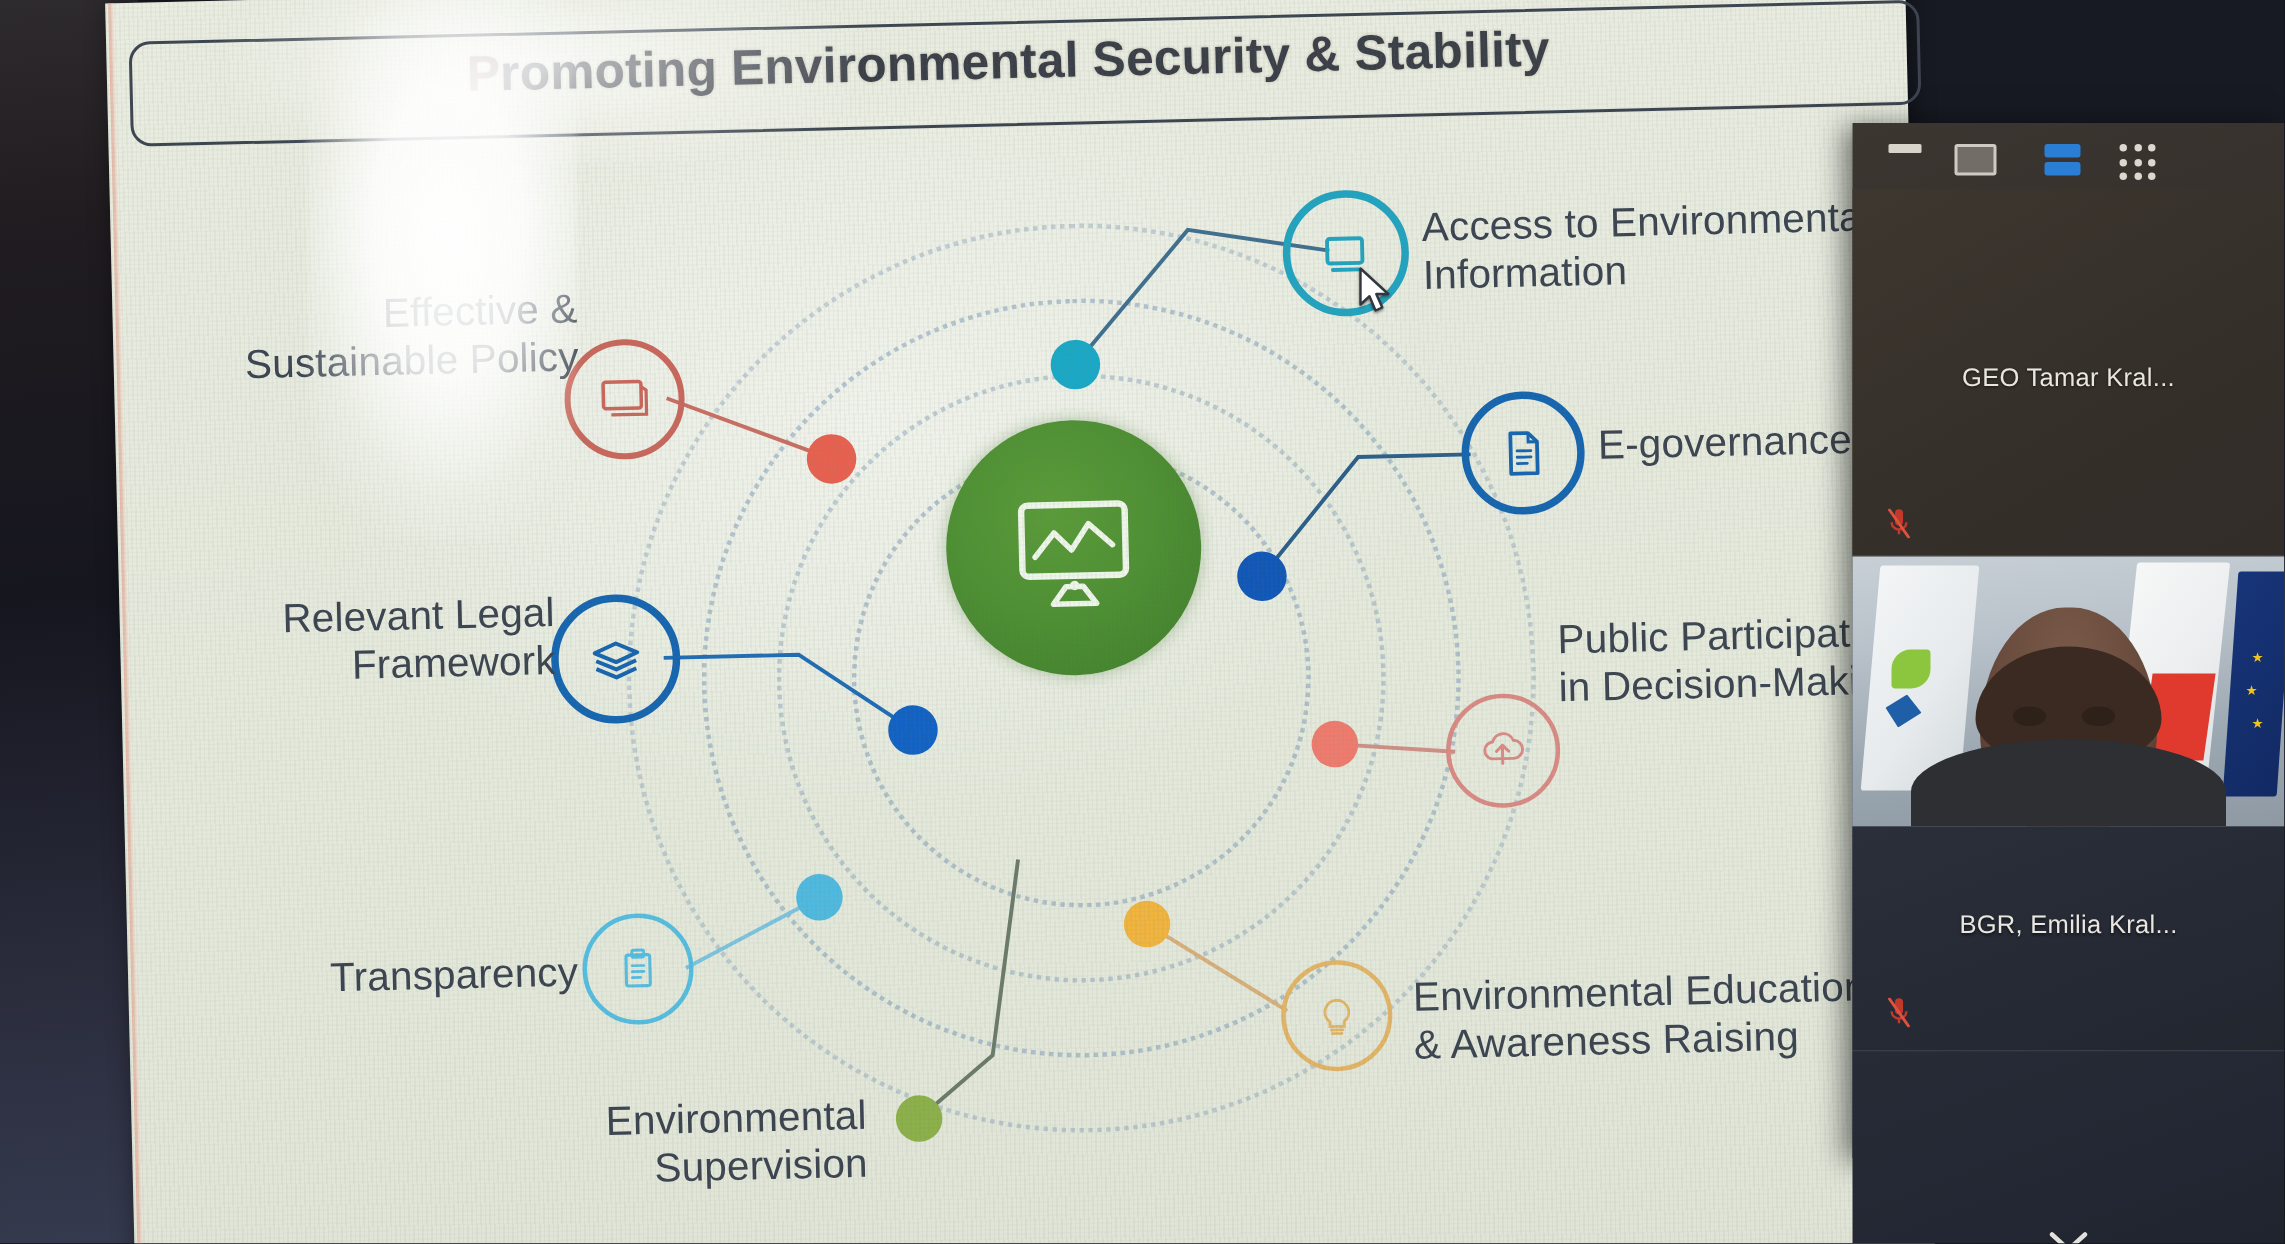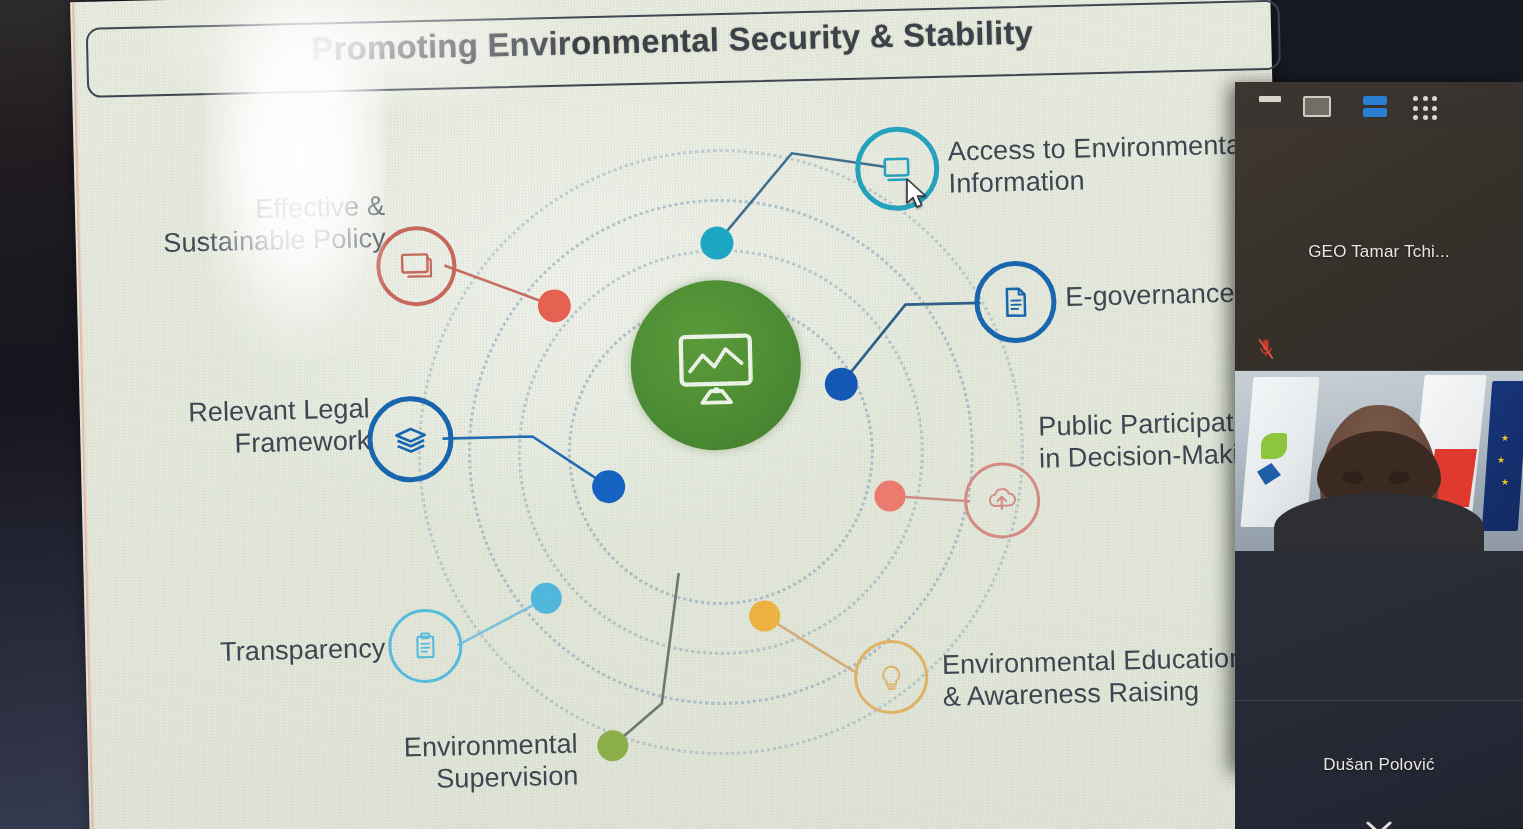--- a/index.html
+++ b/index.html
@@ -344,21 +344,21 @@
         <span></span>
           <span></span>
           <span></span>
         <span></span>
           <span></span>
           <span></span>
       </div>
     </div>
 
     <div class="tile tile1">
-      <div class="tile-name" style="top:116px;">GEO Tamar Tchi...</div>
+      <div class="tile-name" style="top:116px;">GEO Tamar Kral...</div>
       <svg class="mic-mute" style="left:22px;bottom:12px;" viewBox="0 0 20 22">
         <path d="M7 3.5 a3 3 0 0 1 6 0 v6 a3 3 0 0 1 -6 0 z" fill="#c0392b"></path>
         <path d="M4.5 10 a5.5 5.5 0 0 0 11 0" fill="none" stroke="#c0392b" stroke-width="1.8"></path>
         <path d="M10 15.5 v3.5" stroke="#c0392b" stroke-width="1.8"></path>
         <path d="M3 1 L17 21" stroke="#e0503d" stroke-width="2.2" stroke-linecap="round"></path>
       </svg>
     </div>
     <div class="tile-sep" style="top:288px;"></div>
 
     <div class="tile tile2">
@@ -376,24 +376,32 @@
 
         <div class="person">
           <div class="hair"></div>
           <div class="eye" style="left:22px;top:66px;"></div>
           <div class="eye" style="left:68px;top:66px;"></div>
         </div>
         <div class="body-sh"></div>
       </div>
     </div>
 
+    <div class="tile tile3">
+      <div class="tile-name" style="top:56px;">BGR, Emilia Kral...</div>
+      <svg class="mic-mute" style="left:22px;bottom:16px;" viewBox="0 0 20 22">
+        <path d="M7 3.5 a3 3 0 0 1 6 0 v6 a3 3 0 0 1 -6 0 z" fill="#c0392b"></path>
+        <path d="M4.5 10 a5.5 5.5 0 0 0 11 0" fill="none" stroke="#c0392b" stroke-width="1.8"></path>
+        <path d="M10 15.5 v3.5" stroke="#c0392b" stroke-width="1.8"></path>
+        <path d="M3 1 L17 21" stroke="#e0503d" stroke-width="2.2" stroke-linecap="round"></path>
+      </svg>
+    </div>
     <div class="tile-sep" style="top:618px;"></div>
 
     <div class="tile tile4">
-      <div class="tile-name" style="top:54px;">Dušan Polović</div>
       <svg class="chev" width="30" height="18" viewBox="0 0 30 18">
         <path d="M4 4 L15 14 L26 4" fill="none" stroke="#e4e1db" stroke-width="3" stroke-linecap="round" stroke-linejoin="round"></path>
       </svg>
     </div>
 
   </div>
 
 </div>
 
 </body></html>

